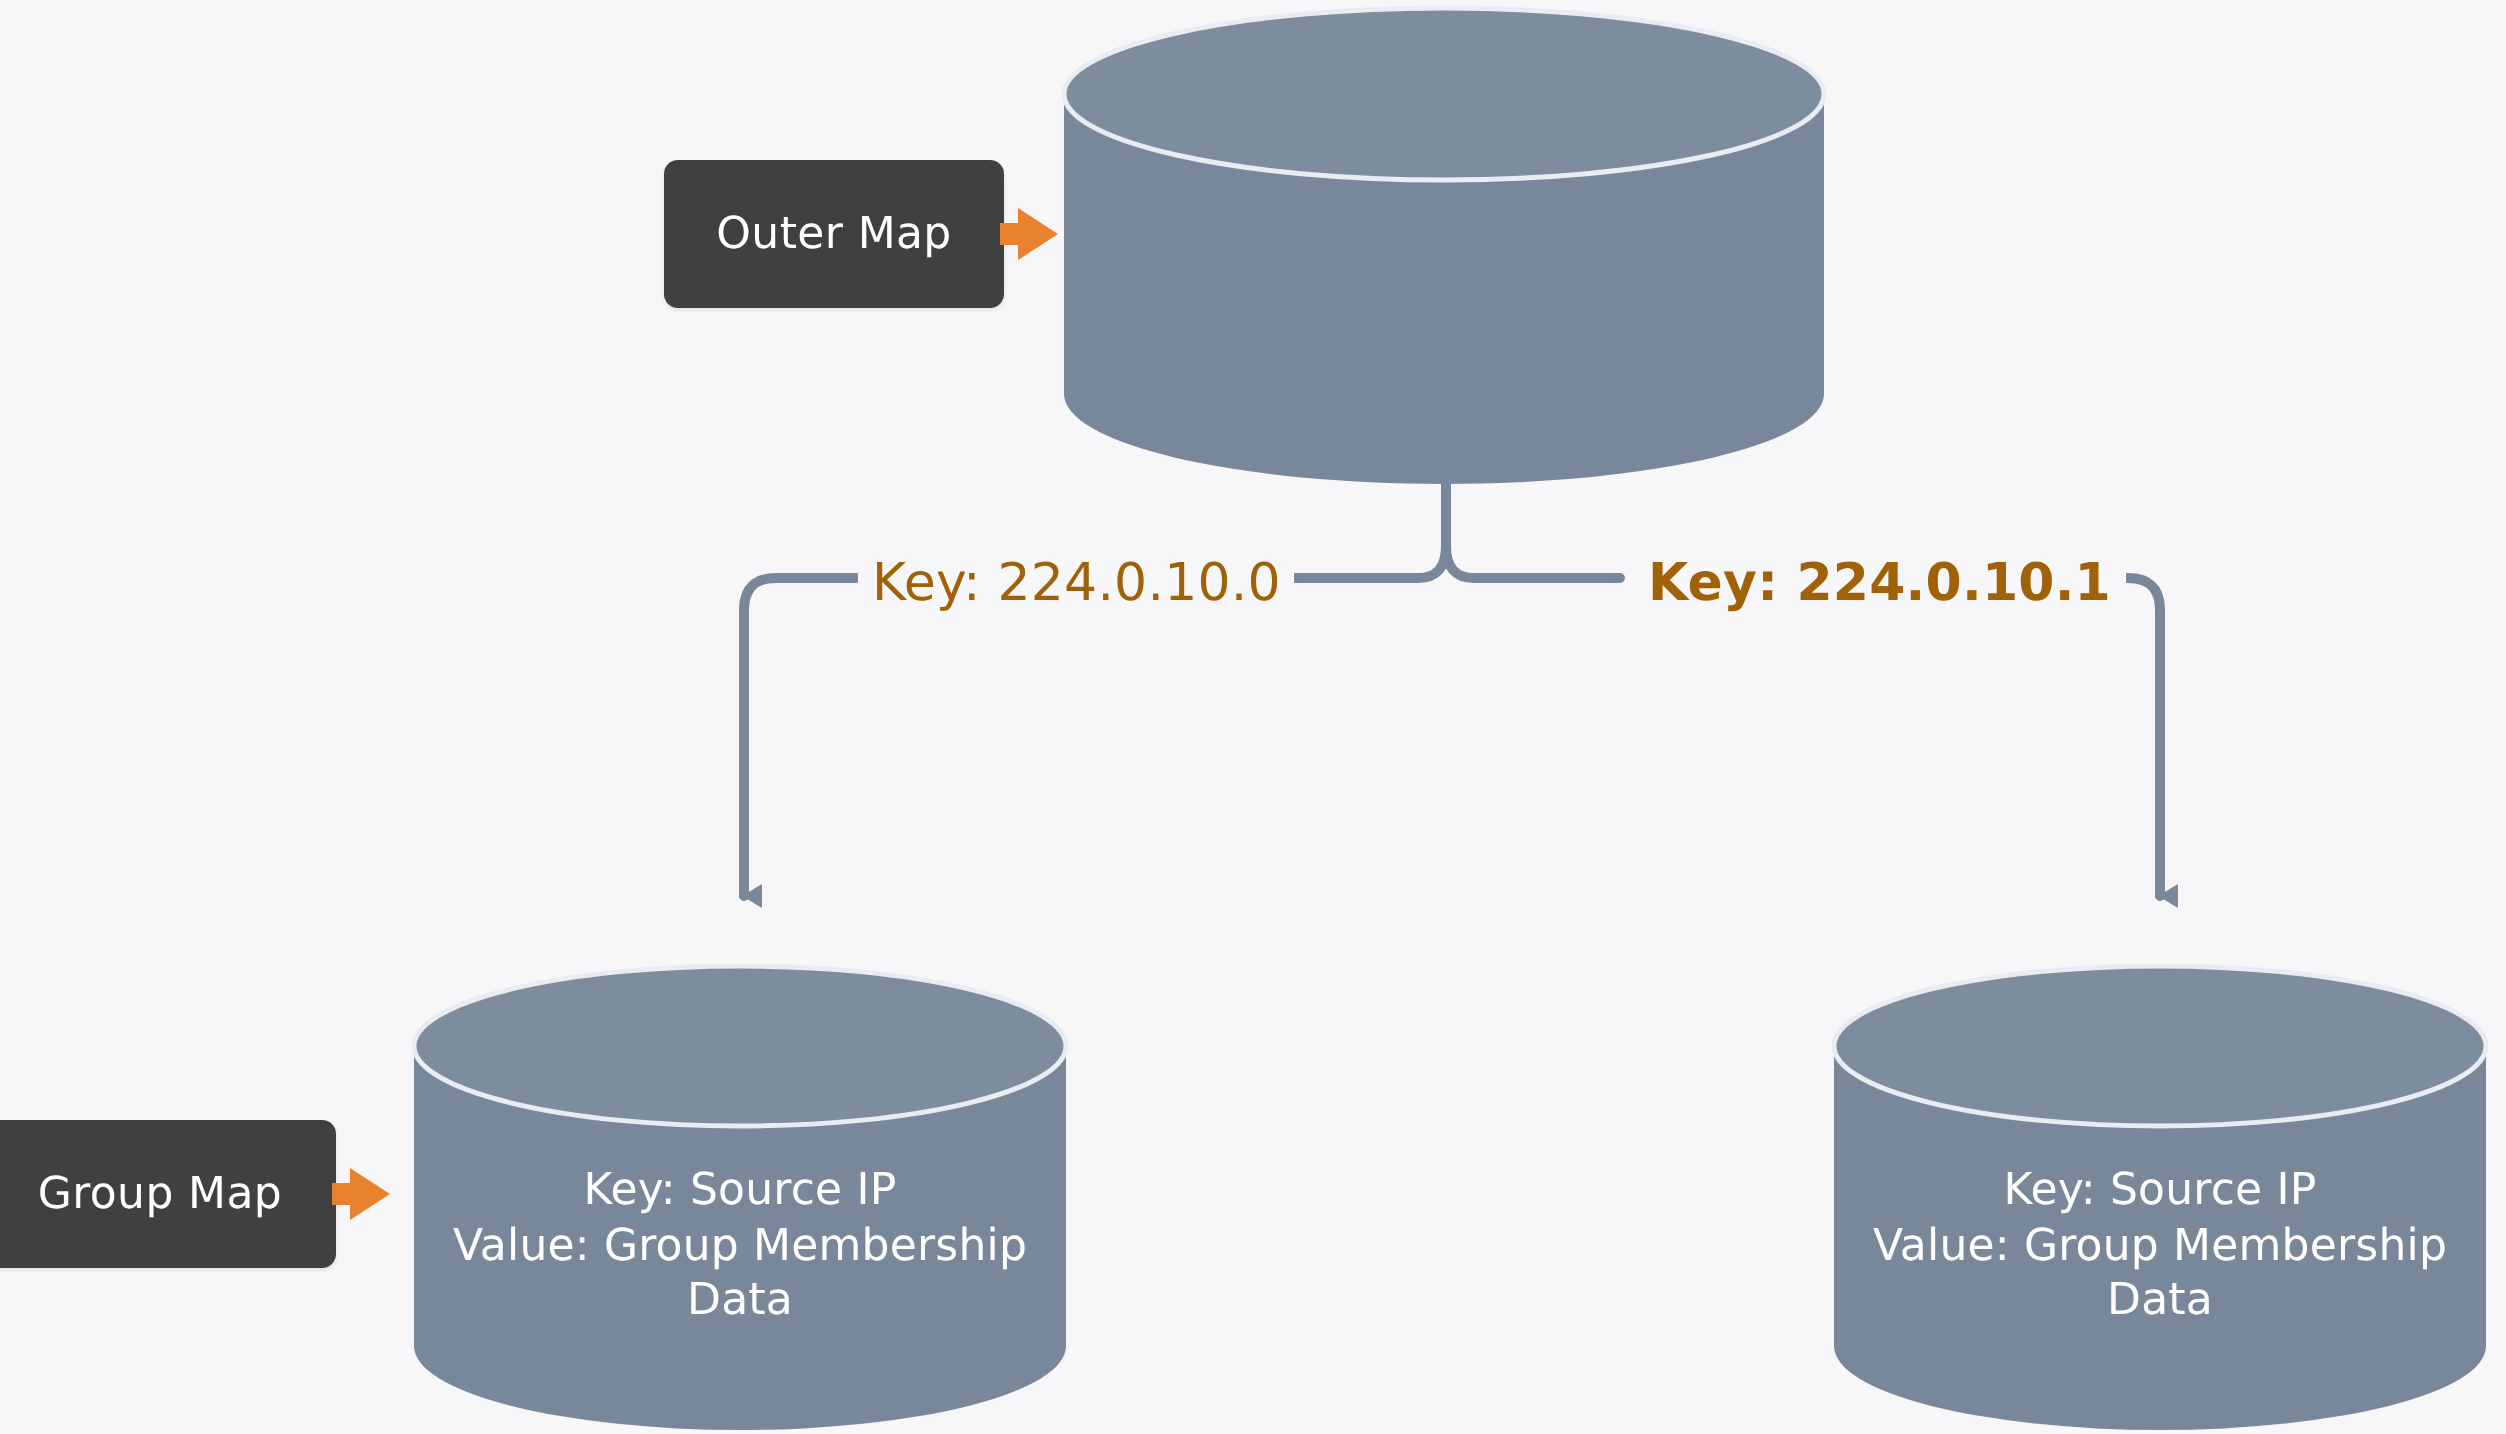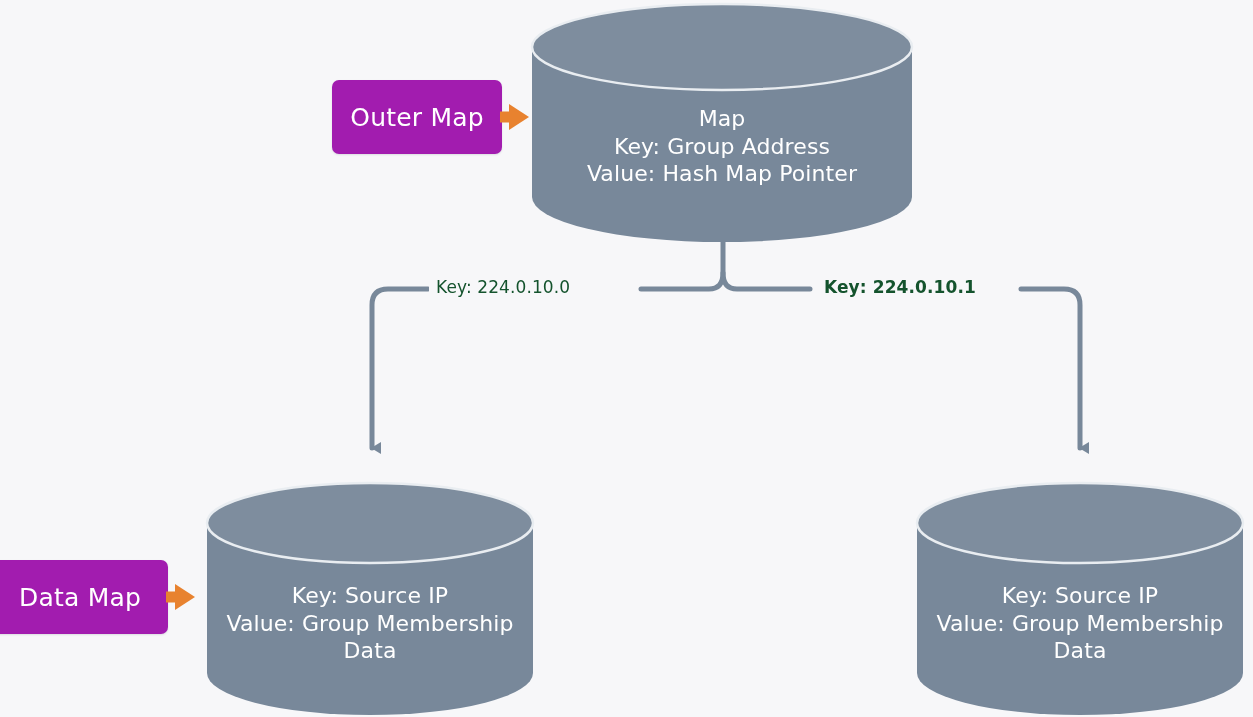--- a/index.html
+++ b/index.html
@@ -74,27 +74,27 @@
   }
   #cyl-bl .cyl-text,
   #cyl-br .cyl-text {
     top: 101px;
     font-size: 22px;
   }
 
   
   .tag {
     position: absolute;
-    background: #a21caf;
+    background: #404040;
     border-radius: 7px;
     color: #ffffff;
     display: flex;
     align-items: center;
     justify-content: center;
-    font-size: 25px;
+    font-size: 22px;
     letter-spacing: 0.2px;
     box-shadow: 0 1px 2px rgba(60,70,85,0.14);
   }
   .tag .tag-arrow {
     position: absolute;
     right: -27px;
     top: 50%;
     transform: translateY(-50%);
     width: 0;
     height: 0;
@@ -120,22 +120,22 @@
   #tag-inner {
     left: -8px;
     top: 560px;
     width: 176px;
     height: 74px;
   }
 
   
   .edge-label {
     position: absolute;
-    font-size: 17px;
-    color: #14532d;
+    font-size: 26px;
+    color: #a16207;
     background: #f7f7f9;
     padding: 0 7px;
     white-space: nowrap;
     letter-spacing: 0.1px;
   }
   #edge-label-left {
     left: 429px;
     top: 277px;
   }
   #edge-label-right {
@@ -162,25 +162,20 @@
     <path d="M 428 289 L 388 289 Q 372 289 372 305 L 372 448" fill="none" stroke="#78889a" stroke-width="5" stroke-linecap="round" marker-end="url(#arrowDown)"></path>
 
     <path d="M 1021 289 L 1064 289 Q 1080 289 1080 305 L 1080 448" fill="none" stroke="#78889a" stroke-width="5" stroke-linecap="round" marker-end="url(#arrowDown)"></path>
   </svg>
 
   <div class="cyl" id="cyl-top">
     <svg class="cyl-svg" width="390" height="240" viewBox="0 0 390 240">
       <path d="M 5 45 L 5 195 A 190 45 0 0 0 385 195 L 385 45 Z" fill="#78889a"></path>
       <ellipse cx="195" cy="45" rx="190" ry="43" fill="#7e8d9e" stroke="#e9edf1" stroke-width="2.5"></ellipse>
     </svg>
-    <div class="cyl-text">
-      <div>Map</div>
-      <div>Key: Group Address</div>
-      <div>Value: Hash Map Pointer</div>
-    </div>
   </div>
 
   <div class="cyl" id="cyl-bl">
     <svg class="cyl-svg" width="334" height="236" viewBox="0 0 334 236">
       <path d="M 4 42 L 4 192 A 163 42 0 0 0 330 192 L 330 42 Z" fill="#78889a"></path>
       <ellipse cx="167" cy="42" rx="163" ry="40" fill="#7e8d9e" stroke="#e9edf1" stroke-width="2.5"></ellipse>
     </svg>
     <div class="cyl-text">
       <div>Key: Source IP</div>
       <div>Value: Group Membership</div>
@@ -200,21 +195,21 @@
     </div>
   </div>
 
   <div class="tag" id="tag-outer">
     <span>Outer Map</span>
     <span class="tag-stem"></span>
     <span class="tag-arrow"></span>
   </div>
 
   <div class="tag" id="tag-inner">
-    <span>Data Map</span>
+    <span>Group Map</span>
     <span class="tag-stem"></span>
     <span class="tag-arrow"></span>
   </div>
 
   <div class="edge-label" id="edge-label-left">Key: 224.0.10.0</div>
   <div class="edge-label" id="edge-label-right">Key: 224.0.10.1</div>
 
 </div>
 
 </body></html>

